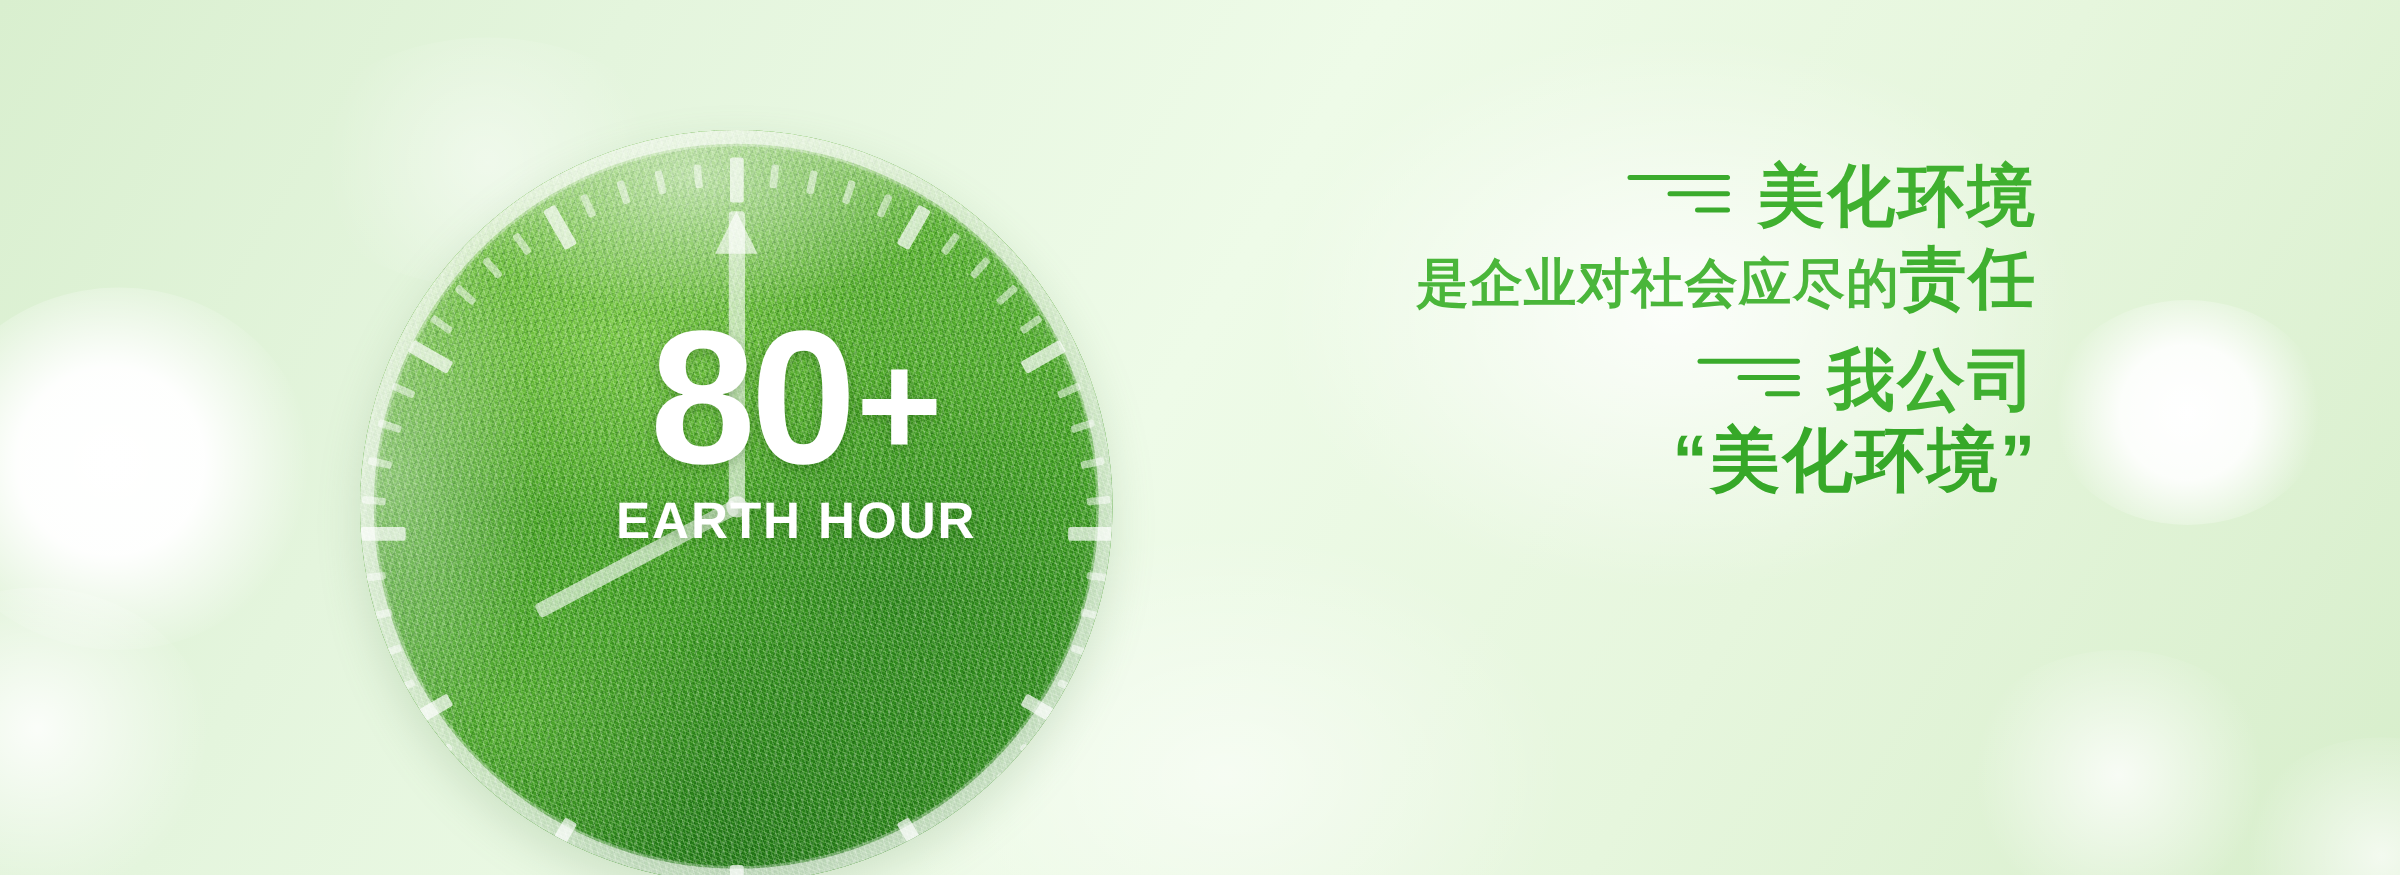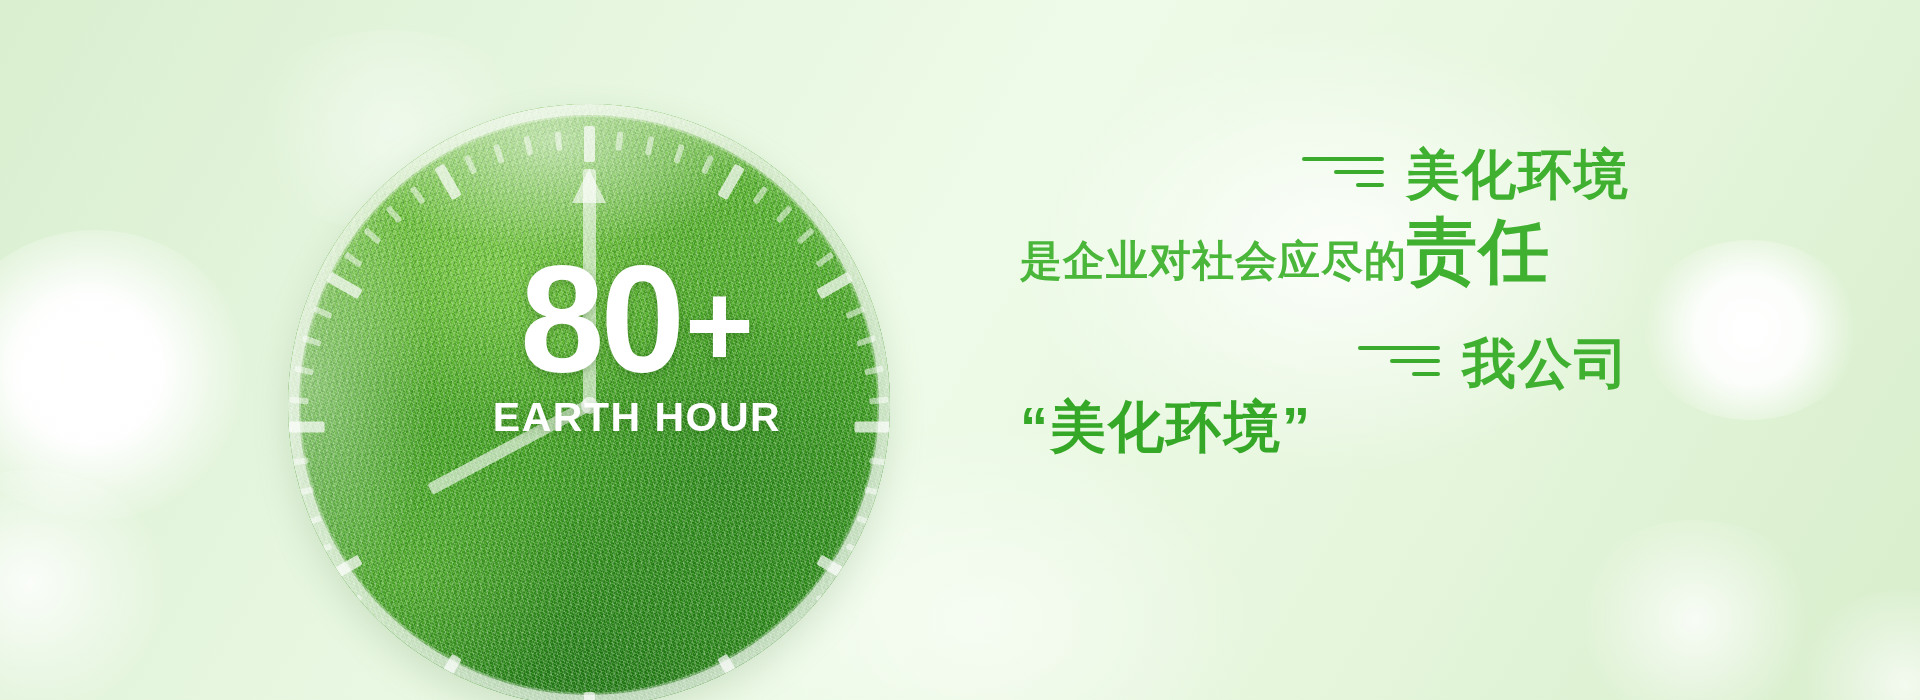--- a/index.html
+++ b/index.html
@@ -129,40 +129,40 @@
     text-shadow:0 2px 10px rgba(20,70,10,.30);
     white-space:nowrap;
   }
   #earth-number .plus{font-size:118px;vertical-align:6px;margin-left:4px;letter-spacing:0;}
   #earth-label{
     font-size:41px;font-weight:bold;letter-spacing:1.5px;margin-top:4px;
     text-shadow:0 2px 9px rgba(20,70,10,.28);white-space:nowrap;text-align:right;
   }
 
   
-  #copy{position:absolute;left:1020px;top:147px;width:610px;text-align:left;}
+  #copy{position:absolute;left:1020px;top:130px;width:610px;text-align:right;}
   .block{margin:0;}
-  .block.second{margin-top:44px;}
+  .block.second{margin-top:22px;}
   .headline-row{
     display:flex;align-items:center;justify-content:flex-end;gap:22px;
     white-space:nowrap;
   }
   .dashes{display:flex;flex-direction:column;align-items:flex-end;gap:9px;padding-bottom:4px;}
   .dashes i{display:block;height:4px;border-radius:2px;background:#3aab2c;}
   .dashes i:nth-child(1){width:82px;}
   .dashes i:nth-child(2){width:50px;}
   .dashes i:nth-child(3){width:28px;}
   .h-big{
     font-size:54px;font-weight:bold;color:#3fb02f;letter-spacing:2px;line-height:1;
   }
   .sub-line{
     margin-top:10px;font-size:42px;font-weight:bold;color:#4ab63a;letter-spacing:1px;
     line-height:1.15;white-space:nowrap;
   }
-  .sub-line .em{font-size:70px;color:#3fb02f;letter-spacing:2px;}
+  .sub-line .em{font-size:53px;color:#3fb02f;letter-spacing:2px;}
   .mid-line{
     margin-top:8px;font-size:42px;font-weight:bold;color:#4ab63a;letter-spacing:1px;
     line-height:1.15;white-space:nowrap;
   }
   .mid-line .em{font-size:56px;color:#3fb02f;letter-spacing:2px;}
   .quote-line{
     margin-top:6px;font-size:56px;font-weight:bold;color:#36a828;letter-spacing:2px;
     line-height:1.12;white-space:nowrap;
   }
 </style>

